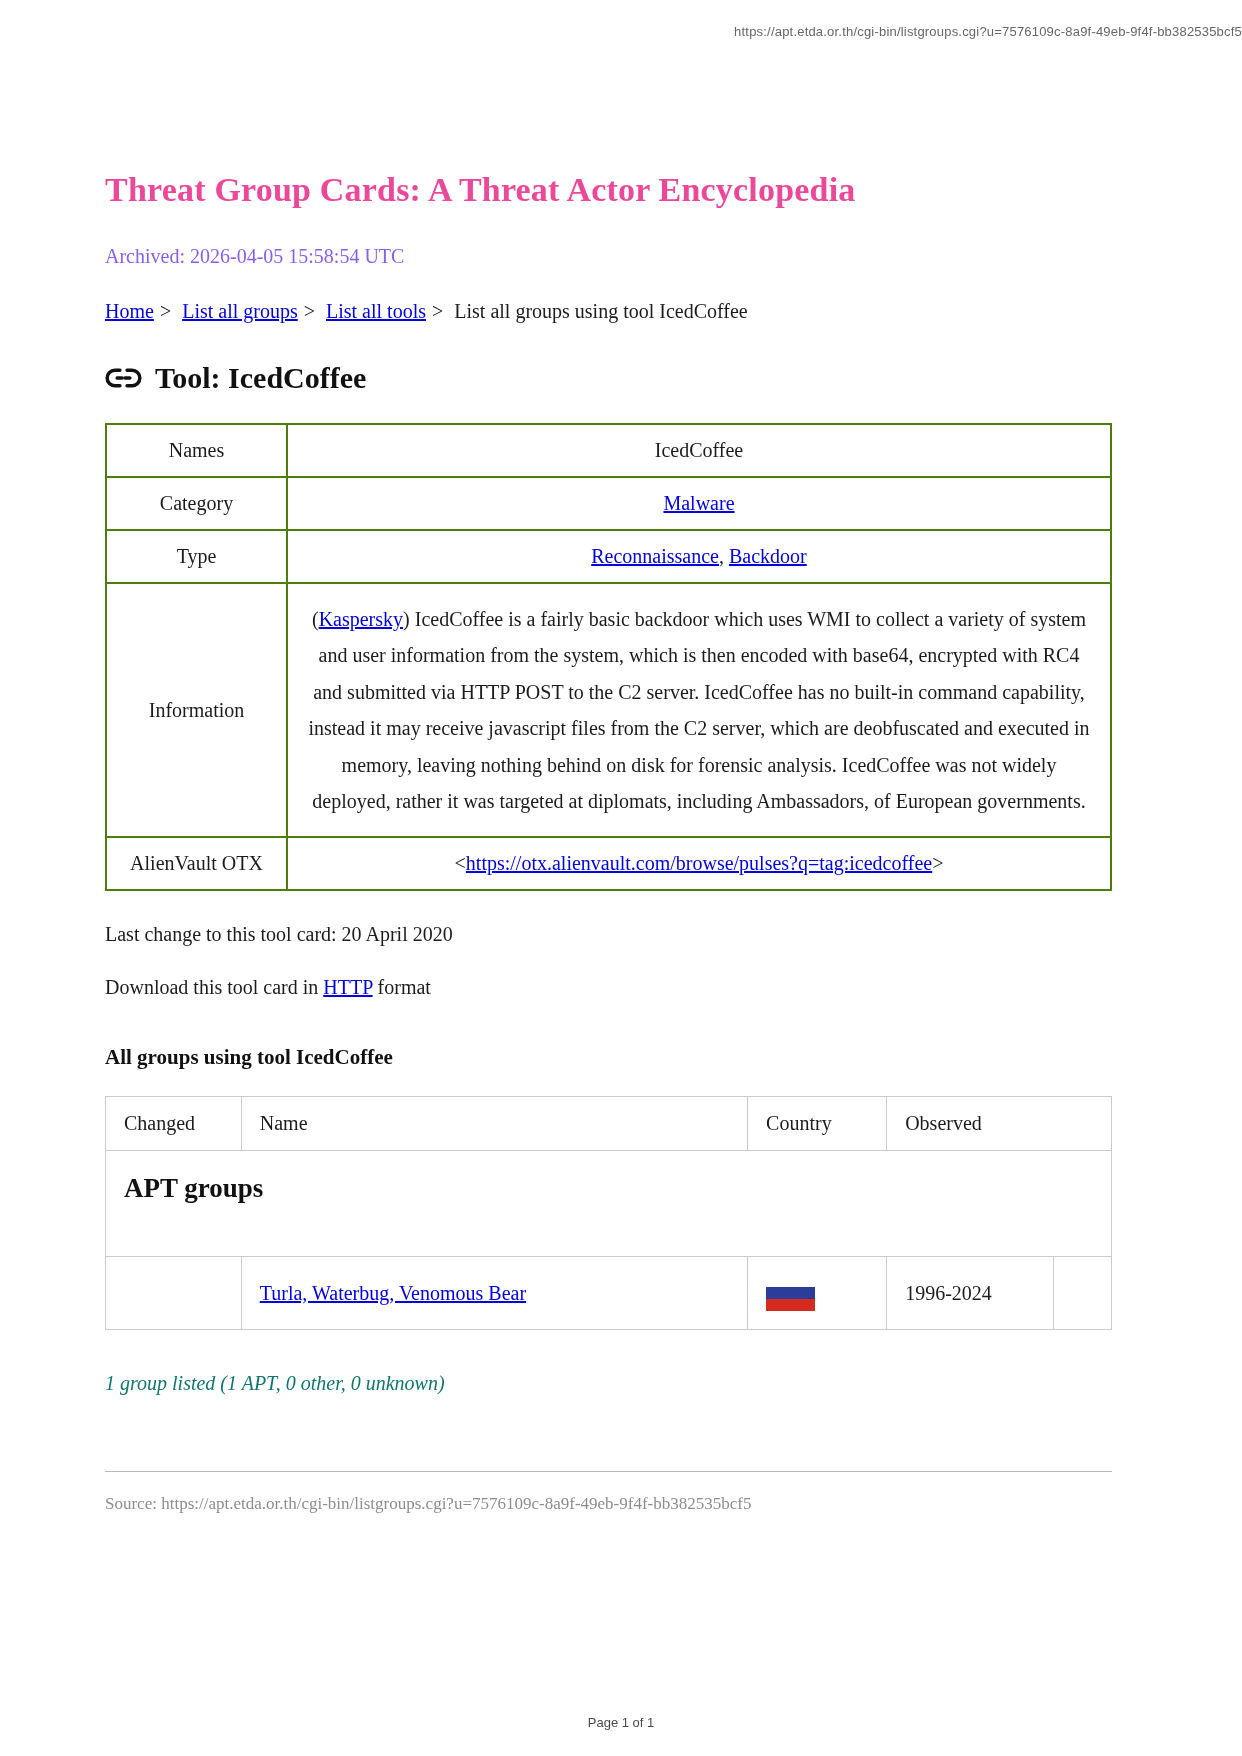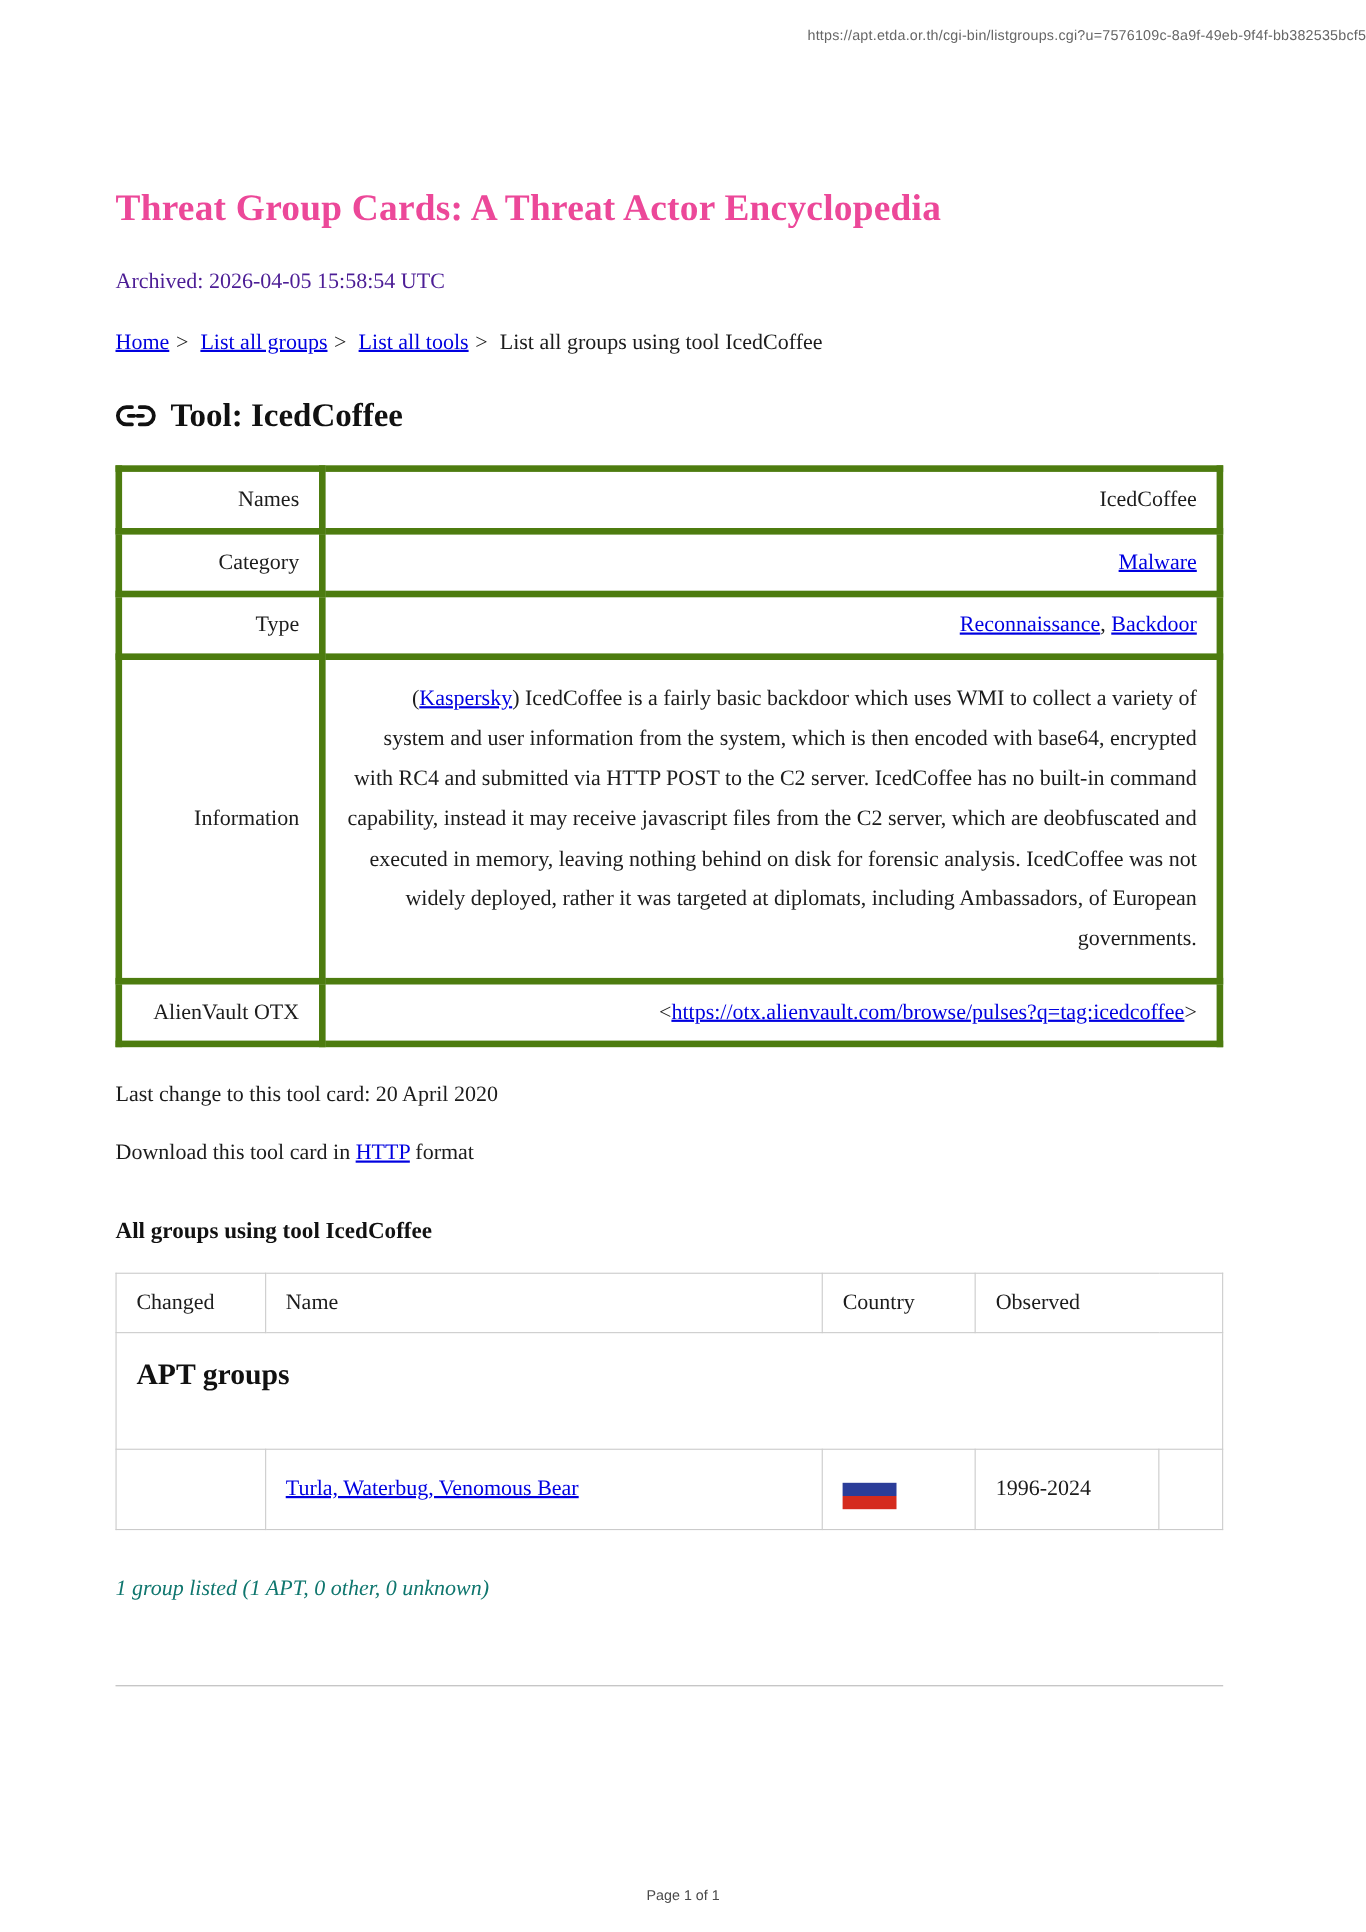--- a/index.html
+++ b/index.html
@@ -28,21 +28,21 @@
     margin:132px 0 0 0;
     font-size:34px;
     font-weight:bold;
     color:#ec4899;
     letter-spacing:0.2px;
   }
 
   p.archived {
     margin:36px 0 16px 0;
     font-size:20px;
-    color:#4c1d95;
+    color:#8b5cf6;
   }
 
   nav.breadcrumb {
     margin-top:32px;
     font-size:20px;
   }
   nav.breadcrumb .sep { margin:0 6px; color:#1c1c1c; }
 
   h2.tool-heading {
     margin:38px 0 0 0;
@@ -56,24 +56,24 @@
   .link-icon { display:inline-flex; align-items:center; }
   .link-icon svg { display:block; }
 
   table.tool-card {
     border-collapse:collapse;
     width:100%;
     margin-top:28px;
     font-size:20px;
   }
   table.tool-card td {
-    border:6px solid #4d7c0f;
+    border:2px solid #4d7c0f;
     padding:14px 18px;
     vertical-align:middle;
-    text-align:right;
+    text-align:center;
   }
   table.tool-card td.label { width:143px; vertical-align:middle; }
   table.tool-card td.desc { line-height:1.82; padding:17px 18px; }
 
   p.last-change { margin:32px 0 0 0; font-size:20px; }
   p.download    { margin:30px 0 0 0; font-size:20px; }
 
   h3.groups-heading {
     margin:46px 0 0 0;
     font-size:21px;
@@ -237,16 +237,17 @@
       <td>1996-2024</td>
       <td></td>
     </tr>
   </tbody>
     </table>
 
   <p class="summary">1 group listed (1 APT, 0 other, 0 unknown)</p>
 
   <hr class="footer-rule">
 
+  <p class="source">Source: https://apt.etda.or.th/cgi-bin/listgroups.cgi?u=7576109c-8a9f-49eb-9f4f-bb382535bcf5</p>
 
 </div>
 
 <div class="print-footer">Page 1 of 1</div>
 
 </body></html>

